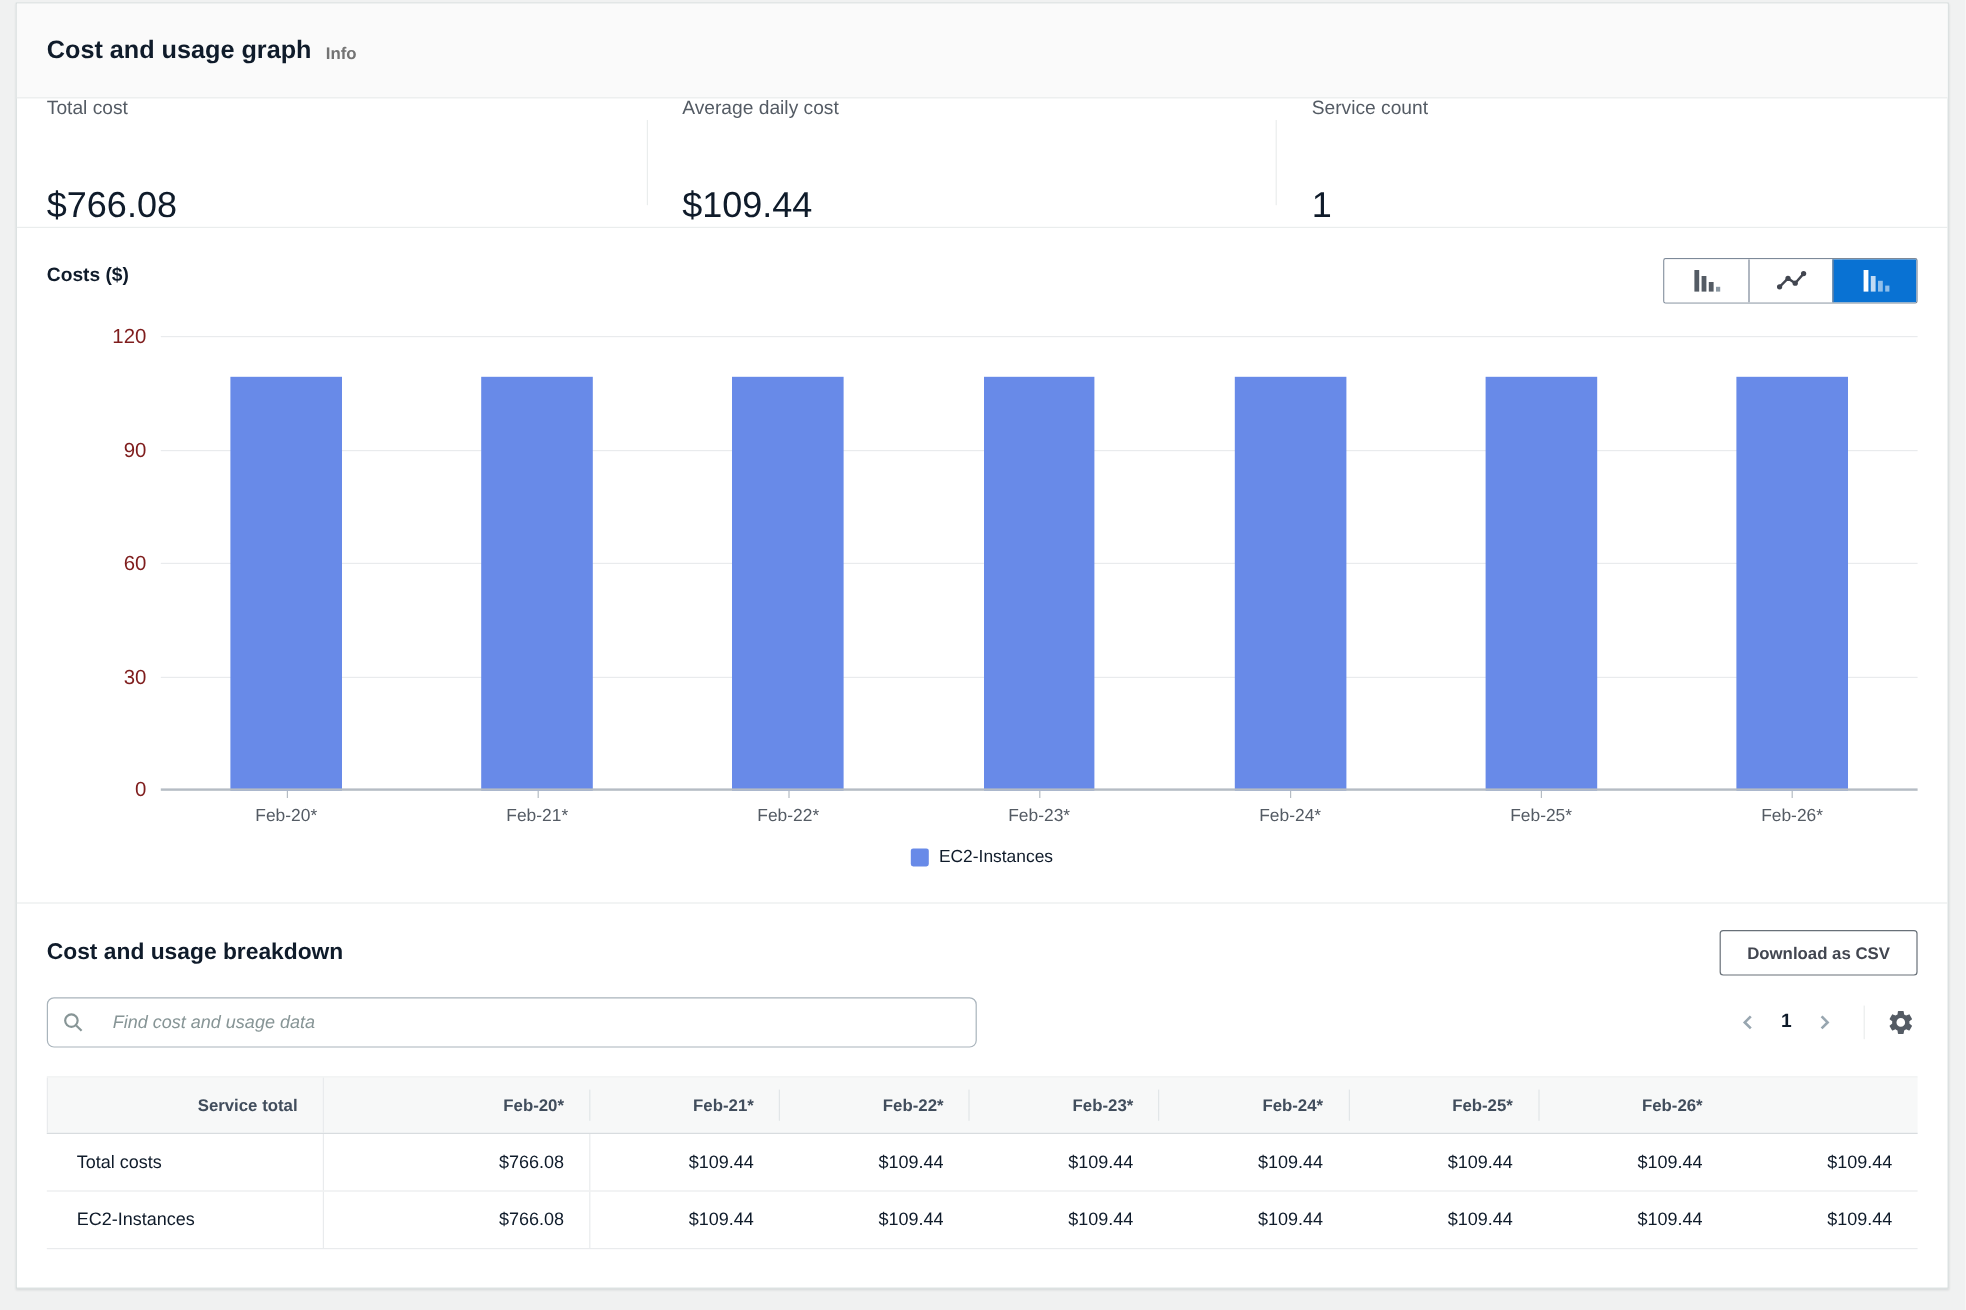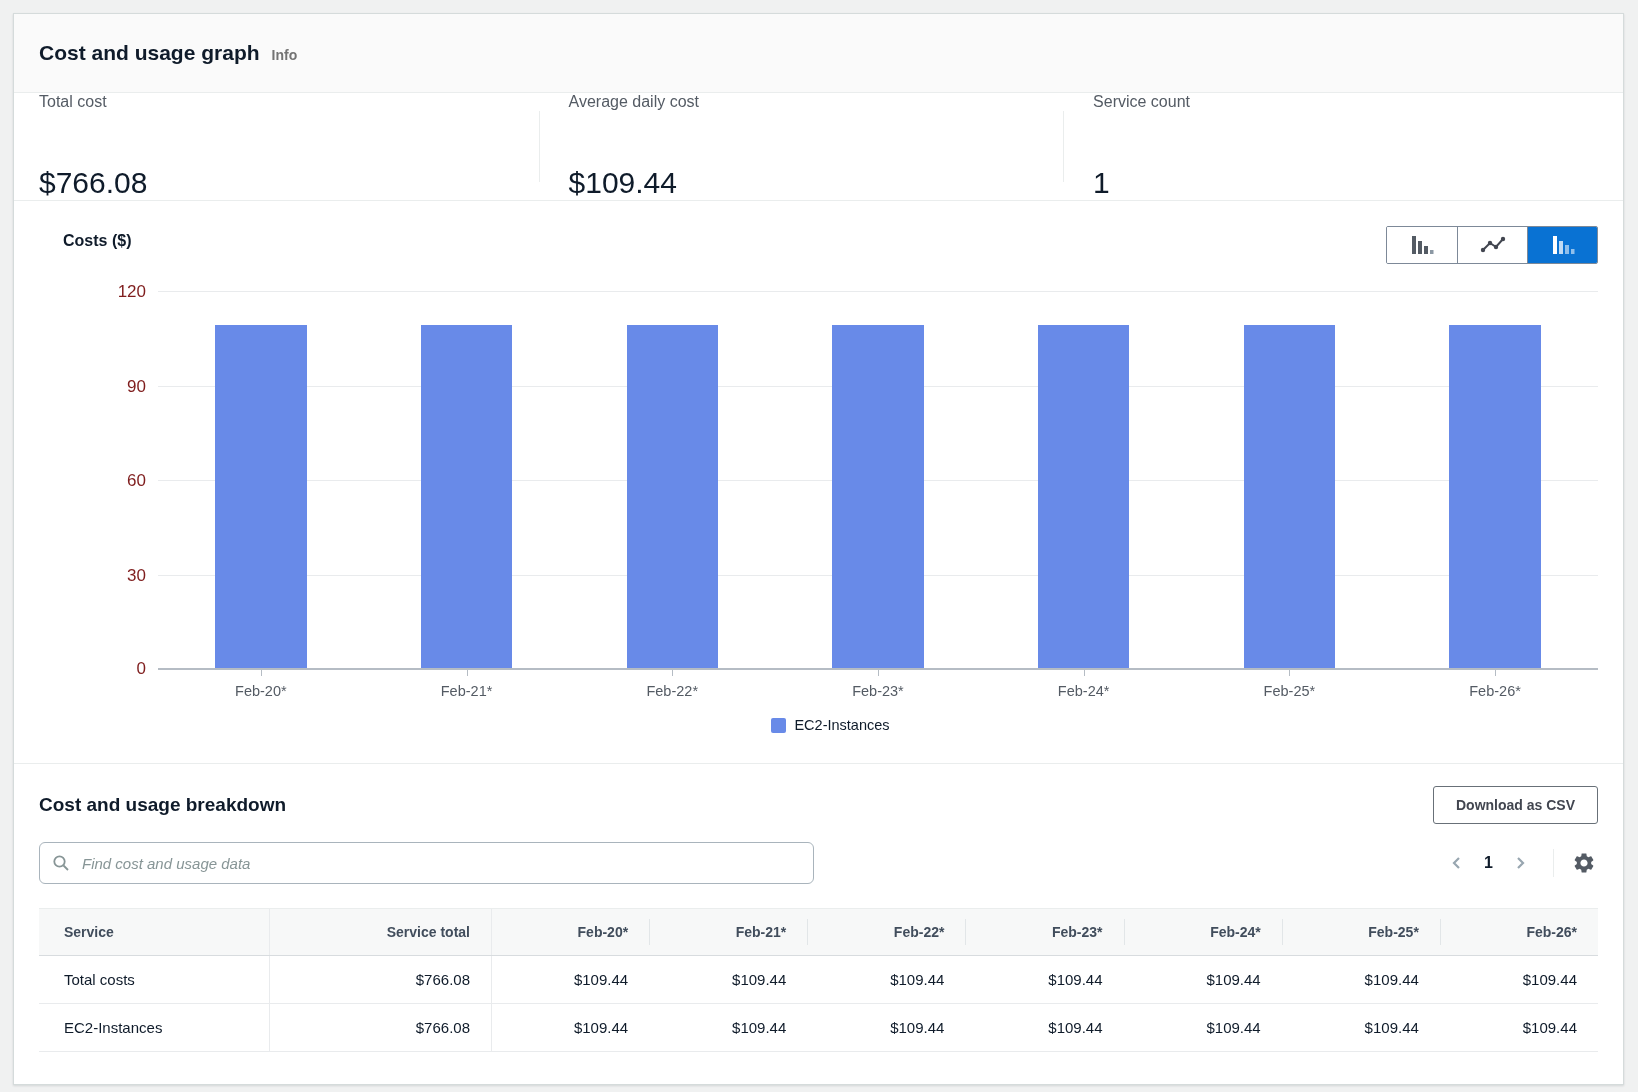--- a/index.html
+++ b/index.html
@@ -4,40 +4,40 @@
 <style>
   * { box-sizing: border-box; }
   html,body { margin:0; padding:0; }
   body {
     width:1638px; height:1092px; overflow:hidden; position:relative;
     background:#f0f1f1;
     font-family:"Liberation Sans", sans-serif;
     color:#0f1b2a;
   }
   .card {
-    position:absolute; left:13px; top:13px; width:1611px; height:1072px;
+    position:absolute; left:13px; top:2px; width:1611px; height:1072px;
     background:#fff; border:1px solid #d5dbdb;
     box-shadow:0 1px 2px rgba(0,28,36,.12);
   }
   
   .card-header {
     height:79px; background:#fafafa; border-bottom:1px solid #eaeded;
     display:flex; align-items:center; padding:0 25px;
   }
   .title { font-size:21px; font-weight:700; color:#0f1b2a; }
   .info-link { margin-left:12px; font-size:14px; font-weight:700; color:#737373; text-decoration:none; position:relative; top:2px; cursor:pointer; }
   
   .stats { height:108px; border-bottom:1px solid #eaeded; display:flex; }
   .stat { flex:0 0 32.6%; display:flex; flex-direction:column; justify-content:space-between; padding-left:25px; position:relative; }
   .stat + .stat { padding-left:30px; }
   .stat + .stat::before { content:''; position:absolute; left:0; top:18px; bottom:18px; width:1px; background:#eaeded; }
   .stat-label { font-size:16px; color:#545b64; margin-bottom:8px; }
   .stat-value { font-size:30px; color:#0f1b2a; }
   
-  .chart-section { padding:25px 25px 0 25px;margin-left:24px; }
+  .chart-section { padding:25px 25px 0 25px; }
   .chart-head { display:flex; justify-content:space-between; align-items:flex-start; height:40px; }
   .axis-title { font-size:16px; font-weight:700; padding-top:6px; }
   .toggle { display:flex; border:1px solid #7d8998; border-radius:2px; height:38px; overflow:hidden; }
   .toggle button { width:70px; border:none; background:#fff; display:flex; align-items:center; justify-content:center; cursor:pointer; padding:0; border-left:1px solid #7d8998; }
   .toggle button:first-child { border-left:none; }
   .toggle button.selected { background:#0972d3; }
   .plot { position:relative; height:378px; margin:26px 0 0 95px; }
   .gridline { position:absolute; left:0; right:0; height:1px; background:#e9ebed; }
   .gridline.baseline { height:2px; background:#b5bcc4; z-index:2; }
   .ytick { position:absolute; left:-62px; width:50px; text-align:right; top:-9px; font-size:17px; color:#7f1d1d; }
@@ -49,21 +49,21 @@
   .legend { display:flex; justify-content:center; align-items:center; gap:8px; margin-top:18px; padding-bottom:30px; cursor:pointer; }
   .legend-swatch { width:15px; height:15px; border-radius:2px; }
   .legend-label { font-size:14.5px; color:#0f1b2a; }
   
   .breakdown { border-top:1px solid #eaeded; padding:22px 25px 0 25px; }
   .breakdown-head { display:flex; justify-content:space-between; align-items:center; }
   .breakdown-title { font-size:19px; font-weight:700; }
   .csv-btn { height:38px; padding:0 22px; background:#fff; border:1px solid #687078; border-radius:3px; font-family:inherit; font-size:14px; font-weight:700; color:#424650; cursor:pointer; }
   .toolbar { display:flex; justify-content:space-between; align-items:center; margin-top:18px; }
   .searchbox { width:775px; height:42px; border:1px solid #a9b4bc; border-radius:6px; display:flex; align-items:center; padding:0 12px; background:#fff; }
-  .searchbox input { border:none; outline:none; flex:1; font-family:inherit; font-size:15px; margin-left:10px; color:#c2410c; background:transparent; }
+  .searchbox input { border:none; outline:none; flex:1; font-family:inherit; font-size:15px; margin-left:22px; color:#c2410c; background:transparent; }
   .searchbox input::placeholder { font-style:italic; color:#879596; }
   .toolbar-right { display:flex; align-items:center; }
   .page-btn { background:none; border:none; padding:4px; cursor:pointer; display:flex; align-items:center; }
   .page-num { font-size:16px; font-weight:700; margin:0 14px; }
   .vdiv { width:1px; height:28px; background:#eaeded; margin:0 16px 0 20px; }
   .gear-btn { background:none; border:none; padding:2px; cursor:pointer; display:flex; align-items:center; }
   
   .table { margin-top:24px; border-top:1px solid #eaeded; }
   .trow { display:grid; grid-template-columns:230px 222px repeat(7,1fr); height:48px; border-bottom:1px solid #e9ebed; }
   .trow.thead { height:47px; background:#f7f8f8; border-bottom:1px solid #d8dcdf; }
@@ -202,21 +202,20 @@
         <button class="gear-btn">
           <svg width="24" height="24" viewBox="0 0 24 24">
             <path fill="#545b64" d="M19.14,12.94c0.04-0.3,0.06-0.61,0.06-0.94c0-0.32-0.02-0.64-0.07-0.94l2.03-1.58c0.18-0.14,0.23-0.41,0.12-0.61 l-1.92-3.32c-0.12-0.22-0.37-0.29-0.59-0.22l-2.39,0.96c-0.5-0.38-1.03-0.7-1.62-0.94L14.4,2.81c-0.04-0.24-0.24-0.41-0.48-0.41 h-3.84c-0.24,0-0.43,0.17-0.47,0.41L9.25,5.35C8.66,5.59,8.12,5.92,7.63,6.29L5.24,5.33c-0.22-0.08-0.47,0-0.59,0.22L2.74,8.87 C2.62,9.08,2.66,9.34,2.86,9.48l2.03,1.58C4.84,11.36,4.8,11.69,4.8,12s0.02,0.64,0.07,0.94l-2.03,1.58 c-0.18,0.14-0.23,0.41-0.12,0.61l1.92,3.32c0.12,0.22,0.37,0.29,0.59,0.22l2.39-0.96c0.5,0.38,1.03,0.7,1.62,0.94l0.36,2.54 c0.05,0.24,0.24,0.41,0.48,0.41h3.84c0.24,0,0.44-0.17,0.47-0.41l0.36-2.54c0.59-0.24,1.13-0.56,1.62-0.94l2.39,0.96 c0.22,0.08,0.47,0,0.59-0.22l1.92-3.32c0.12-0.22,0.07-0.47-0.12-0.61L19.14,12.94z M12,15.6c-1.98,0-3.6-1.62-3.6-3.6 s1.62-3.6,3.6-3.6s3.6,1.62,3.6,3.6S13.98,15.6,12,15.6z"></path>
           </svg>
         </button>
       </div>
     </div>
 
     <div class="table">
       <div class="trow thead">
-          <div class="cell c0">Service</div>
           <div class="cell bl">Service total</div>
           <div class="cell bl">Feb-20*</div>
           <div class="cell tick">Feb-21*</div>
           <div class="cell tick">Feb-22*</div>
           <div class="cell tick">Feb-23*</div>
           <div class="cell tick">Feb-24*</div>
           <div class="cell tick">Feb-25*</div>
           <div class="cell tick">Feb-26*</div>
         </div>
       <div id="tbody">

